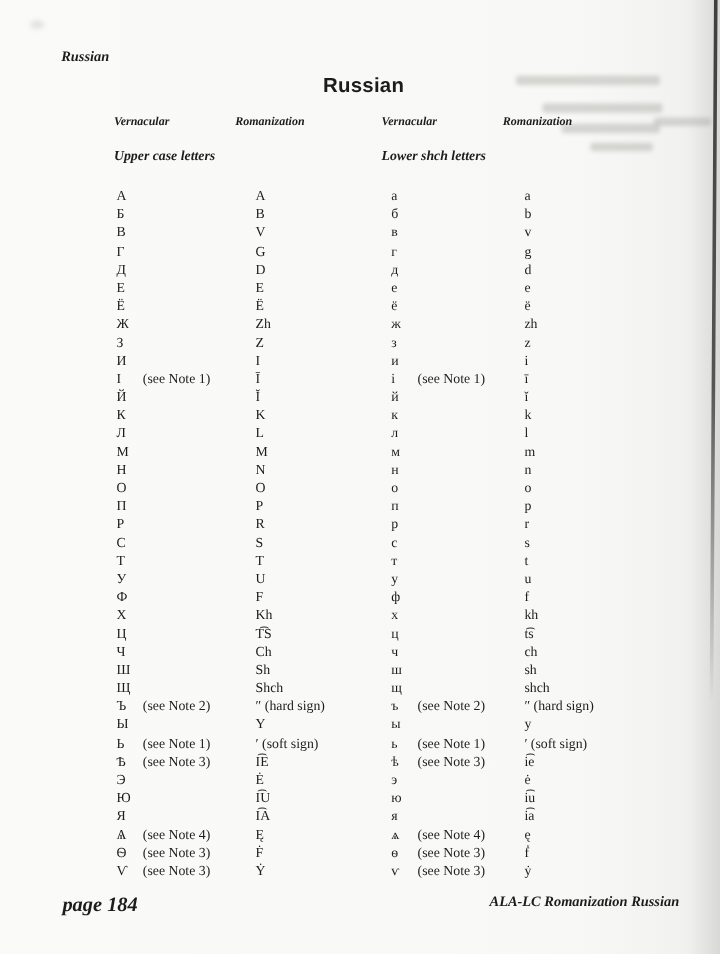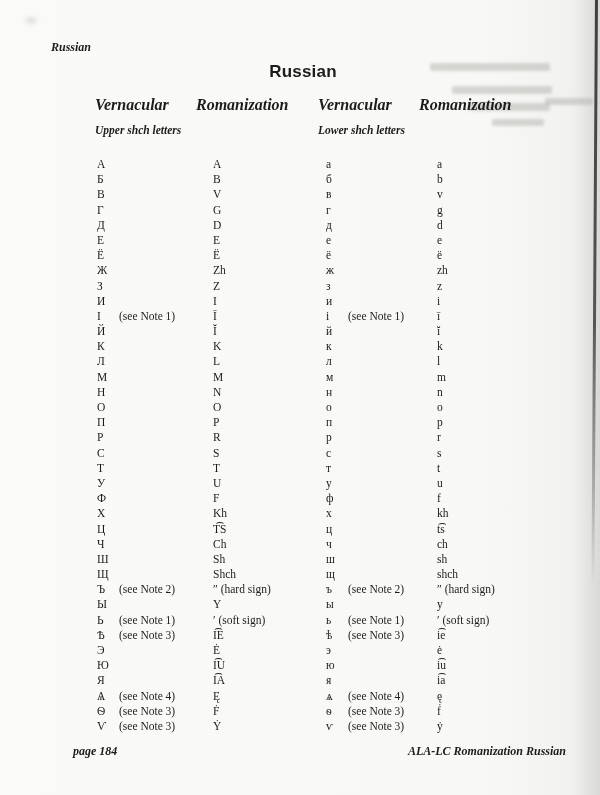--- a/index.html
+++ b/index.html
@@ -34,42 +34,42 @@
     position:absolute;left:51px;top:40px;
     font-size:12px;font-weight:bold;font-style:italic;
   }
   .doc-title{
     position:absolute;left:0;top:62px;width:600px;text-align:center;
     font-family:"Liberation Sans","DejaVu Sans",sans-serif;
     font-weight:bold;font-size:17px;letter-spacing:.2px;padding-left:6px;
     box-sizing:border-box;
   }
   .colhead{
-    position:absolute;top:96px;font-size:16px;
+    position:absolute;top:96px;font-size:10px;
     font-weight:bold;font-style:italic;
   }
   .ch1{left:95px}.ch2{left:196px}.ch3{left:318px}.ch4{left:419px}
   .caselabel{
     position:absolute;top:124px;font-size:11.5px;
     font-weight:bold;font-style:italic;
   }
   .cl1{left:95px}.cl2{left:318px}
   .table{
     position:absolute;left:0;top:157px;width:600px;
   }
   .row{position:relative;height:15.2px;}
   .c{
     position:absolute;top:0;font-size:11.5px;line-height:15.2px;
     white-space:nowrap;
   }
   .uv{left:97px}.un{left:119px}.ur{left:213px}
   .lv{left:326px}.ln{left:348px}.lr{left:437px}
   .footer-left{
     position:absolute;left:52px;top:744px;
-    font-size:12px;font-weight:bold;font-style:italic;margin-left:21px;
+    font-size:17px;font-weight:bold;font-style:italic;
   }
   .footer-right{
     position:absolute;left:404px;top:744px;width:162px;text-align:right;
     font-size:12px;font-weight:bold;font-style:italic;
   }
 </style>
 </head>
 <body>
 
 <div class="page-bg"></div>
@@ -85,21 +85,21 @@
 
 <div class="running-header">Russian</div>
 
 <div class="doc-title">Russian</div>
 
 <div class="colhead ch1">Vernacular</div>
 <div class="colhead ch2">Romanization</div>
 <div class="colhead ch3">Vernacular</div>
 <div class="colhead ch4">Romanization</div>
 
-<div class="caselabel cl1">Upper shch letters</div>
+<div class="caselabel cl1">Upper case letters</div>
 <div class="caselabel cl2">Lower shch letters</div>
 
 <div class="table" id="rows">
   <div class="row">
     <span class="c uv">А</span>
     <span class="c un"></span>
     <span class="c ur">A</span>
     <span class="c lv">а</span>
     <span class="c ln"></span>
     <span class="c lr">a</span>

